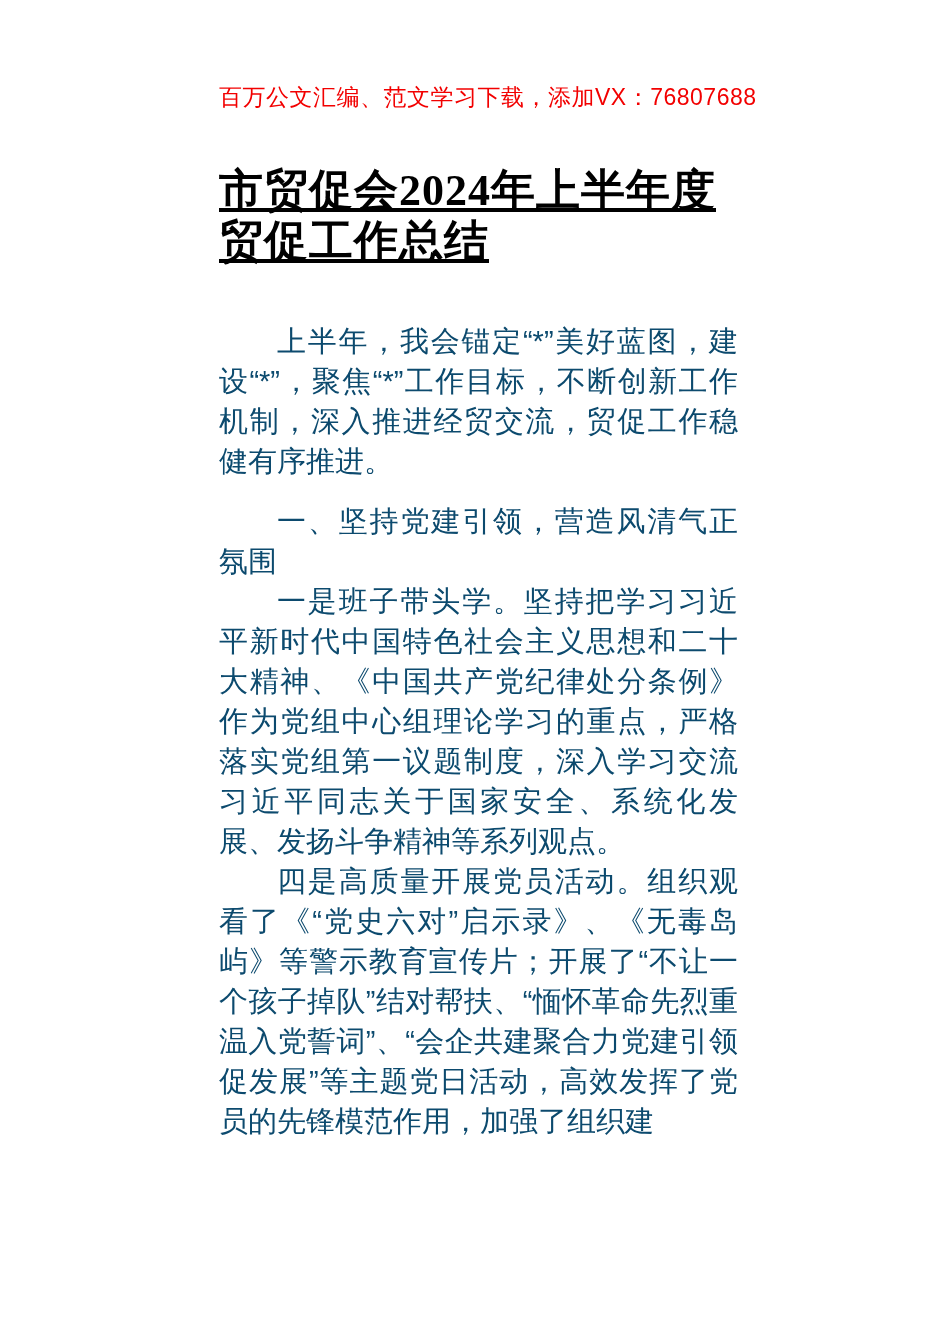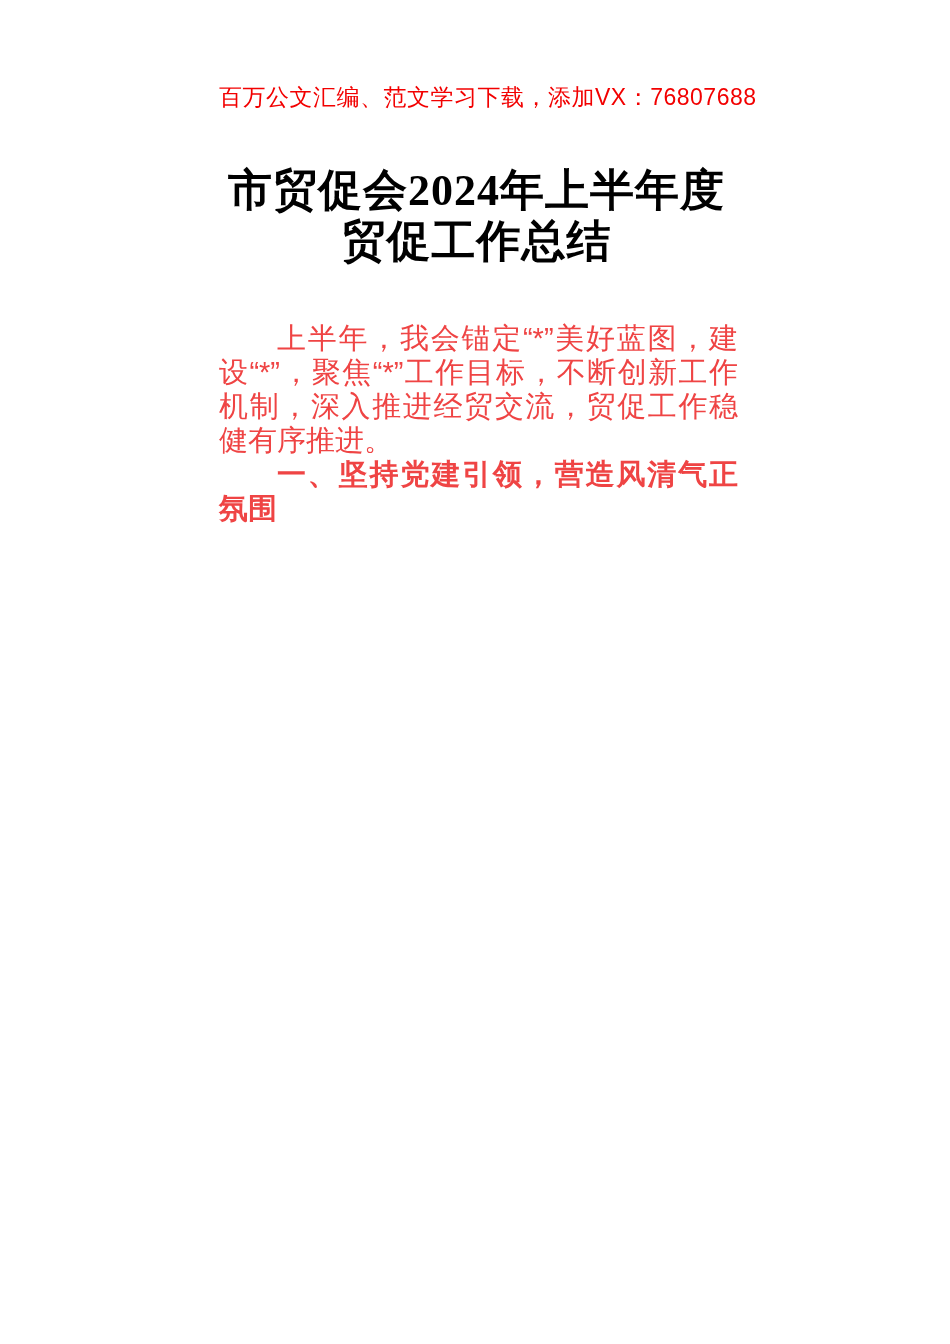--- a/index.html
+++ b/index.html
@@ -23,49 +23,52 @@
     text-align: center;
     font-size: 23px;
     line-height: 26px;
     font-weight: 400;
     letter-spacing: 0.5px;
     color: #f20000;
     white-space: nowrap;
   }
   .doc-title {
     margin: 56px 4px 0 0;
-    text-align: center;
+    text-align: left;
     font-size: 44px;
     line-height: 1.15;
     font-weight: 700;
     letter-spacing: 1px;
     color: #000000;
     font-family: "Liberation Serif", "DejaVu Serif", serif;
+    text-decoration: underline;
   }
   .doc-body {
     margin-top: 54px;
   }
   .doc-body p {
     margin: 0;
     font-size: 29px;
-    line-height: 34px;
+    line-height: 40px;
     text-align: justify;
     text-indent: 2em;
-    color: #ef4444;
+    color: #0c4a6e;
   }
   .doc-body p.section-heading {
-    font-weight: 700;
-    margin-top: 0;
+    font-weight: 400;
+    margin-top: 20px;
   }
 </style>
 </head>
 <body>
 
 <div class="page">
   <div class="notice">百万公文汇编、范文学习下载，添加VX：76807688</div>
 
   <h1 class="doc-title">市贸促会2024年上半年度贸促工作总结</h1>
 
   <div class="doc-body">
     <p class="body-para">上半年，我会锚定“*”美好蓝图，建设“*”，聚焦“*”工作目标，不断创新工作机制，深入推进经贸交流，贸促工作稳健有序推进。</p>
     <p class="section-heading">一、坚持党建引领，营造风清气正氛围</p>
+    <p class="body-para">一是班子带头学。坚持把学习习近平新时代中国特色社会主义思想和二十大精神、《中国共产党纪律处分条例》作为党组中心组理论学习的重点，严格落实党组第一议题制度，深入学习交流习近平同志关于国家安全、系统化发展、发扬斗争精神等系列观点。</p>
+    <p class="body-para">四是高质量开展党员活动。组织观看了《“党史六对”启示录》、《无毒岛屿》等警示教育宣传片；开展了“不让一个孩子掉队”结对帮扶、“愐怀革命先烈重温入党誓词”、“会企共建聚合力党建引领促发展”等主题党日活动，高效发挥了党员的先锋模范作用，加强了组织建</p>
   </div>
 </div>
 
 </body></html>

